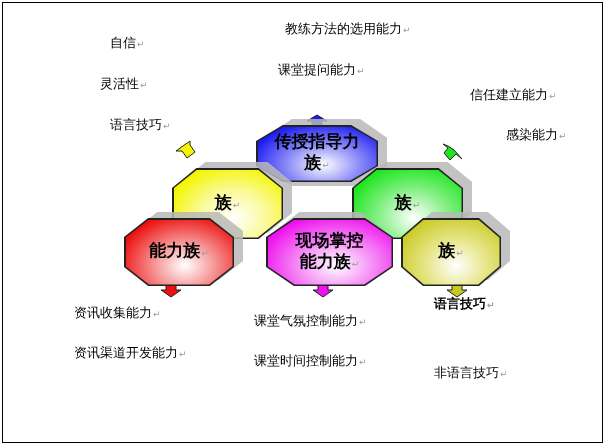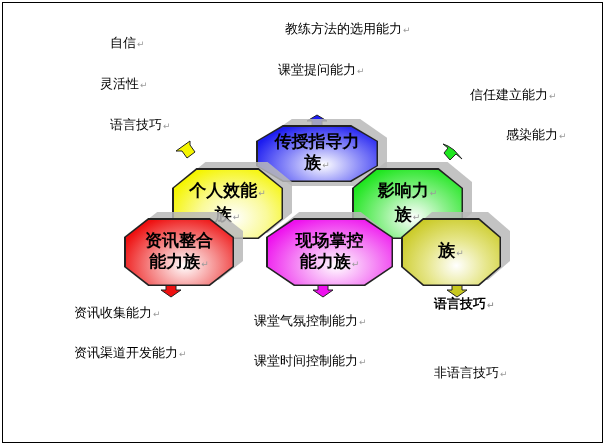--- a/index.html
+++ b/index.html
@@ -74,39 +74,36 @@
   <div class="oct" style="background:radial-gradient(ellipse at 55% 70%, #ffffff 0%, #8a8af8 40%, #1c1cf0 80%);">
     <div>传授指导力</div>
     <div><span>族</span><span class="ret">↵</span></div>
   </div>
 </div>
 
 <div class="oct-wrap" style="left:172px;top:168px;width:111px;height:71px;">
   <div class="oct-shadow" style="left:9px;top:-6px;width:111px;height:71px;"></div>
   <div class="oct-border"></div>
   <div class="oct" style="background:radial-gradient(ellipse at 55% 70%, #ffffff 0%, #fafa9a 40%, #f5f500 80%);">
-    <div><span>个人效能</span><span class="ret">↵</span></div>
     <div><span>族</span><span class="ret">↵</span></div>
   </div>
 </div>
 
 <div class="oct-wrap" style="left:352px;top:168px;width:111px;height:71px;">
   <div class="oct-shadow" style="left:9px;top:-6px;width:111px;height:71px;"></div>
   <div class="oct-border"></div>
   <div class="oct" style="background:radial-gradient(ellipse at 55% 70%, #ffffff 0%, #8af08a 40%, #1ee61e 80%);">
-    <div><span>影响力</span><span class="ret">↵</span></div>
     <div><span>族</span><span class="ret">↵</span></div>
   </div>
 </div>
 
 <div class="oct-wrap" style="left:124px;top:218px;width:110px;height:68px;">
   <div class="oct-shadow" style="left:9px;top:-6px;width:110px;height:68px;"></div>
   <div class="oct-border"></div>
   <div class="oct" style="background:radial-gradient(ellipse at 55% 70%, #ffffff 0%, #f58a8a 40%, #ee1010 80%);">
-    <div>资讯整合</div>
     <div><span>能力族</span><span class="ret">↵</span></div>
   </div>
 </div>
 
 <div class="oct-wrap" style="left:266px;top:218px;width:127px;height:68px;">
   <div class="oct-shadow" style="left:9px;top:-6px;width:110px;height:68px;"></div>
   <div class="oct-border"></div>
   <div class="oct" style="background:radial-gradient(ellipse at 55% 70%, #ffffff 0%, #f58af5 40%, #ee10ee 80%);">
     <div>现场掌控</div>
     <div><span>能力族</span><span class="ret">↵</span></div>

